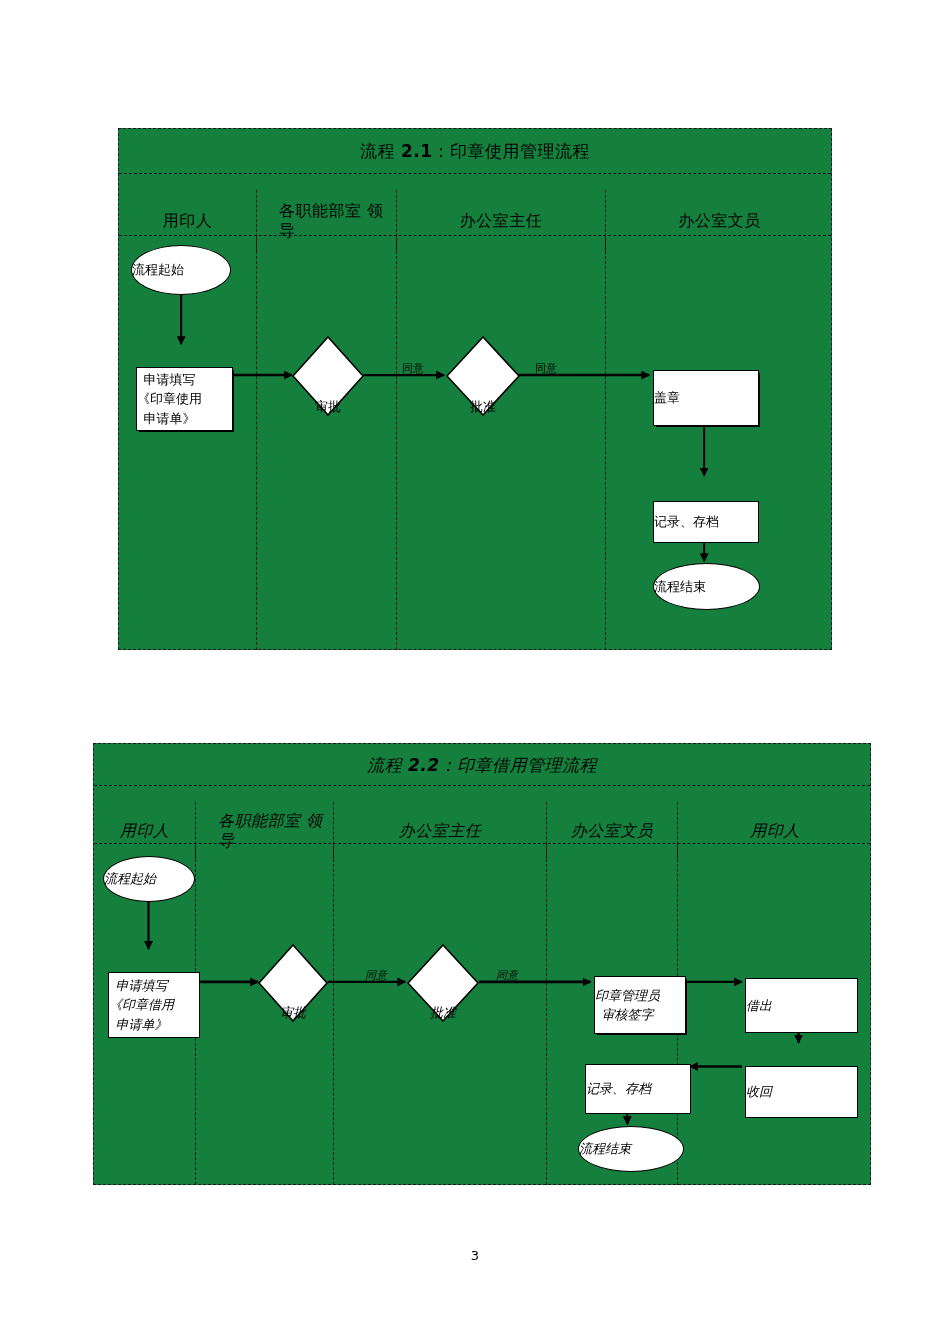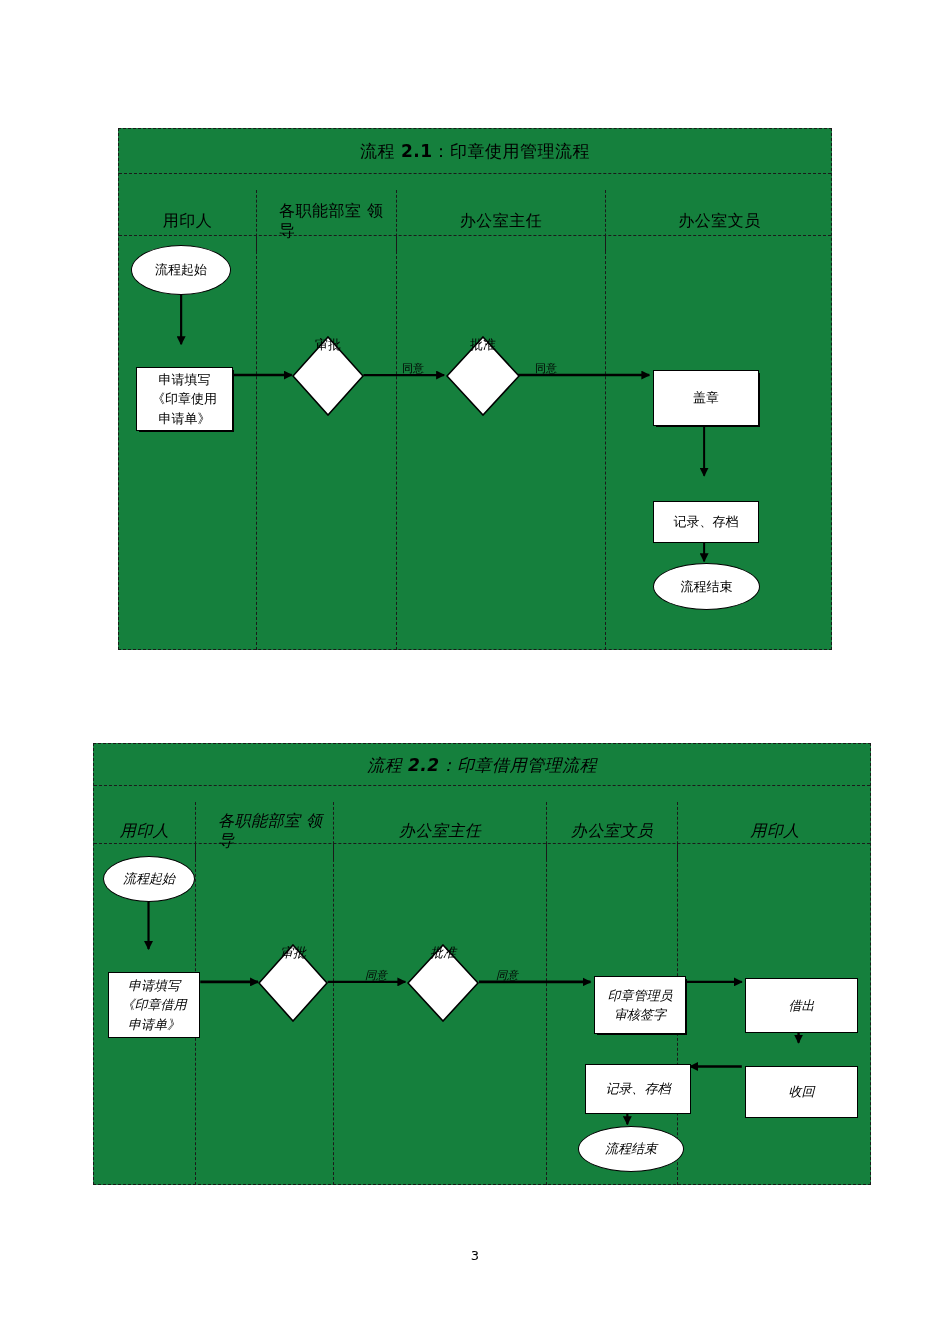--- a/index.html
+++ b/index.html
@@ -80,21 +80,20 @@
     left: 0; top: 0;
     width: 100%;
     height: 100%;
     pointer-events: none;
   }
   .shape {
     position: absolute;
     box-sizing: border-box;
     display: flex;
     align-items: center;
-    justify-content: center;
     text-align: center;
     font-size: 13px;
     line-height: 1.5;
     background: #ffffff;
     white-space: pre-line;
   }
   .shape.box {
     border: 1px solid #000000;
     margin-top: 22px;
   }
@@ -108,21 +107,21 @@
   .diamond-wrap {
     position: absolute;
   }
   .diamond-wrap svg { display: block; }
   .diamond-label {
     position: absolute;
     left: 0; top: 0;
     width: 100%;
     height: 100%;
     display: flex;
-    align-items: flex-start;
+    align-items: flex-end;
     justify-content: center;
     font-size: 13px;
   }
   .edge-label {
     position: absolute;
     font-size: 11px;
     line-height: 1;
     background: transparent;
     white-space: nowrap;
   }

